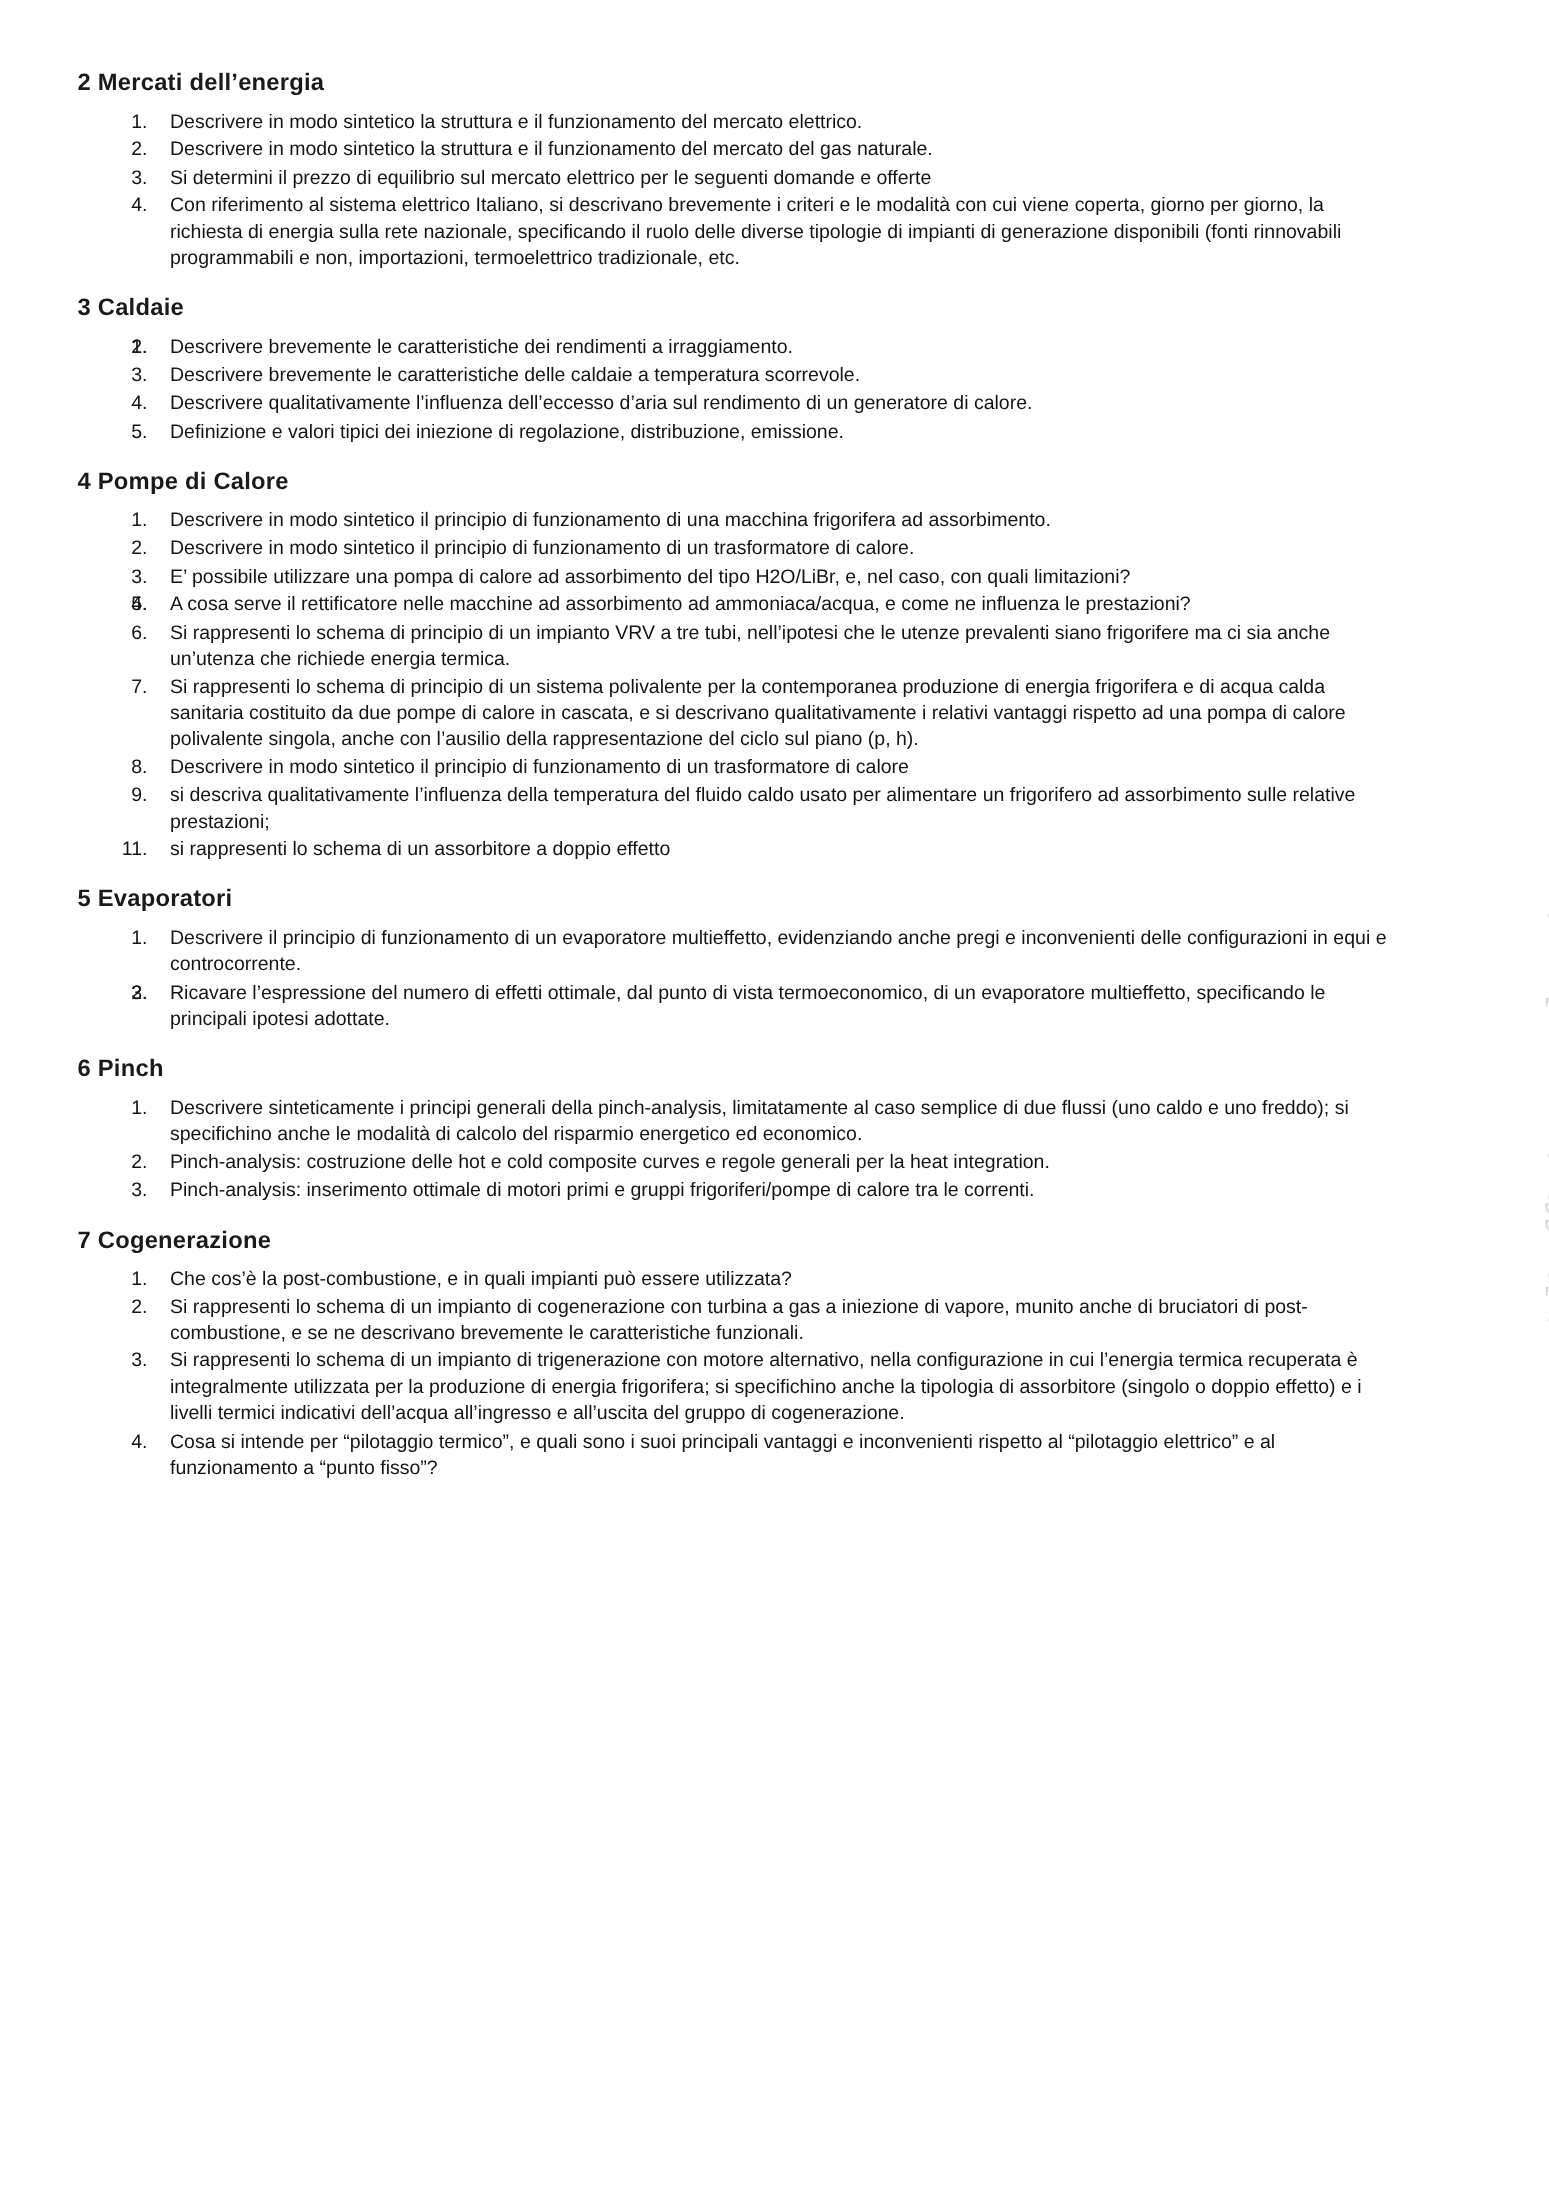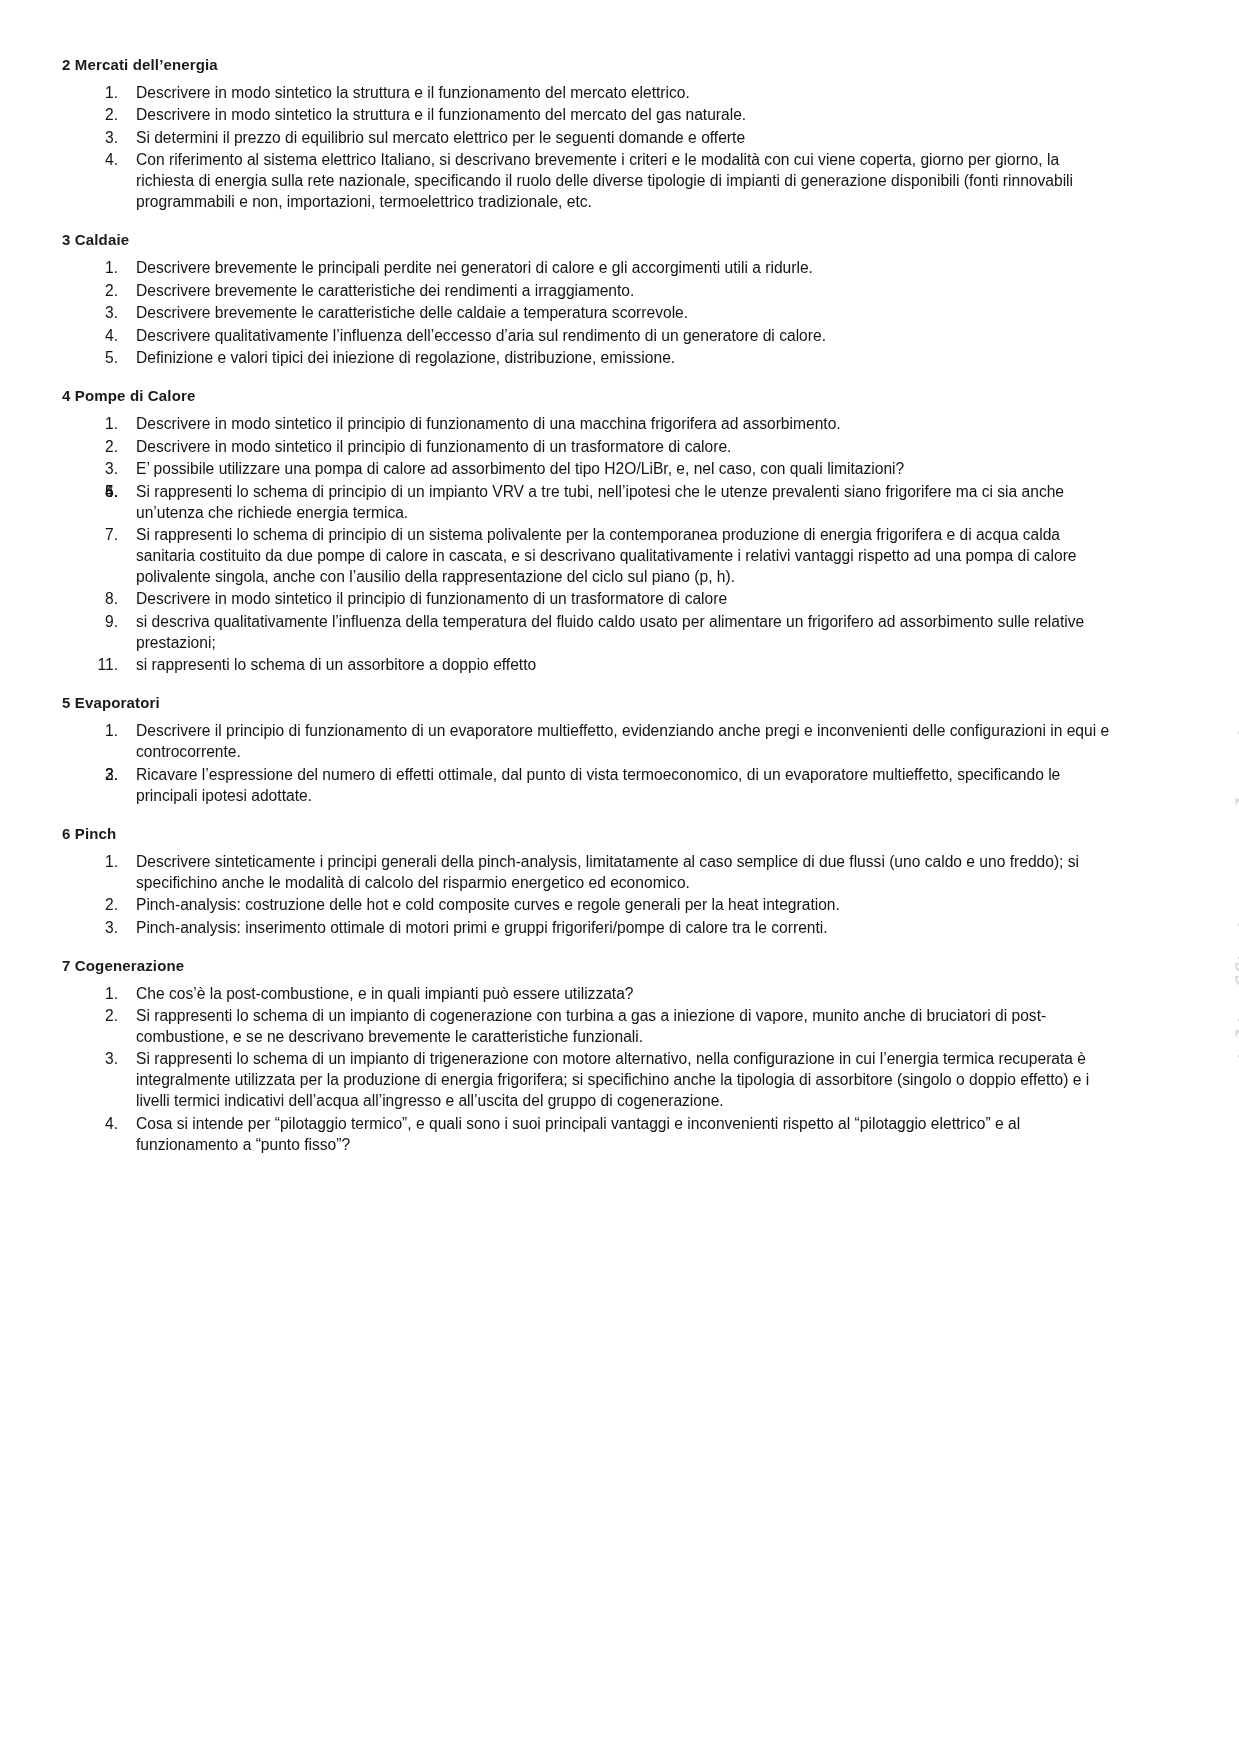--- a/index.html
+++ b/index.html
@@ -17,21 +17,21 @@
     height: 1754px;
     box-sizing: border-box;
     padding: 56px 118px 40px 62px;
     overflow: hidden;
     background: #ffffff;
   }
   .section {
     margin-bottom: 2px;
   }
   .section-title {
-    font-size: 15px;
+    font-size: 19px;
     font-weight: bold;
     color: #1a1a1a;
     margin: 0 0 10px 0;
     letter-spacing: 0.01em;
   }
   .section + .section .section-title {
     margin-top: 18px;
   }
   ol.items {
     list-style: none;
@@ -80,35 +80,35 @@
         <ol class="items">
           <li><span class="num">1.</span><span class="txt">Descrivere in modo sintetico la struttura e il funzionamento del mercato elettrico.</span></li>
           <li><span class="num">2.</span><span class="txt">Descrivere in modo sintetico la struttura e il funzionamento del mercato del gas naturale.</span></li>
           <li><span class="num">3.</span><span class="txt">Si determini il prezzo di equilibrio sul mercato elettrico per le seguenti domande e offerte</span></li>
           <li><span class="num">4.</span><span class="txt">Con riferimento al sistema elettrico Italiano, si descrivano brevemente i criteri e le modalità con cui viene coperta, giorno per giorno, la richiesta di energia sulla rete nazionale, specificando il ruolo delle diverse tipologie di impianti di generazione disponibili (fonti rinnovabili programmabili e non, importazioni, termoelettrico tradizionale, etc.</span></li>
         </ol>
       </div>
       <div class="section">
         <h2 class="section-title">3 Caldaie</h2>
         <ol class="items">
-          <li><span class="num">1.</span><span class="txt">Descrivere brevemente le principali perdite nei generatori di calore e gli accorgimenti utili a ridurle.</span></li>
+          <li><span class="num">1.</span></li>
           <li><span class="num">2.</span><span class="txt">Descrivere brevemente le caratteristiche dei rendimenti a irraggiamento.</span></li>
           <li><span class="num">3.</span><span class="txt">Descrivere brevemente le caratteristiche delle caldaie a temperatura scorrevole.</span></li>
           <li><span class="num">4.</span><span class="txt">Descrivere qualitativamente l’influenza dell’eccesso d’aria sul rendimento di un generatore di calore.</span></li>
           <li><span class="num">5.</span><span class="txt">Definizione e valori tipici dei iniezione di regolazione, distribuzione, emissione.</span></li>
         </ol>
       </div>
       <div class="section">
         <h2 class="section-title">4 Pompe di Calore</h2>
         <ol class="items">
           <li><span class="num">1.</span><span class="txt">Descrivere in modo sintetico il principio di funzionamento di una macchina frigorifera ad assorbimento.</span></li>
           <li><span class="num">2.</span><span class="txt">Descrivere in modo sintetico il principio di funzionamento di un trasformatore di calore.</span></li>
           <li><span class="num">3.</span><span class="txt">E’ possibile utilizzare una pompa di calore ad assorbimento del tipo H2O/LiBr, e, nel caso, con quali limitazioni?</span></li>
           <li><span class="num">4.</span></li>
-          <li><span class="num">5.</span></li>
+          <li><span class="num">5.</span><span class="txt">A cosa serve il rettificatore nelle macchine ad assorbimento ad ammoniaca/acqua, e come ne influenza le prestazioni?</span></li>
           <li><span class="num">6.</span><span class="txt">Si rappresenti lo schema di principio di un impianto VRV a tre tubi, nell’ipotesi che le utenze prevalenti siano frigorifere ma ci sia anche un’utenza che richiede energia termica.</span></li>
           <li><span class="num">7.</span><span class="txt">Si rappresenti lo schema di principio di un sistema polivalente per la contemporanea produzione di energia frigorifera e di acqua calda sanitaria costituito da due pompe di calore in cascata, e si descrivano qualitativamente i relativi vantaggi rispetto ad una pompa di calore polivalente singola, anche con l’ausilio della rappresentazione del ciclo sul piano (p, h).</span></li>
           <li><span class="num">8.</span><span class="txt">Descrivere in modo sintetico il principio di funzionamento di un trasformatore di calore</span></li>
           <li><span class="num">9.</span><span class="txt">si descriva qualitativamente l’influenza della temperatura del fluido caldo usato per alimentare un frigorifero ad assorbimento sulle relative prestazioni;</span></li>
           <li><span class="num">11.</span><span class="txt">si rappresenti lo schema di un assorbitore a doppio effetto</span></li>
         </ol>
       </div>
       <div class="section">
         <h2 class="section-title">5 Evaporatori</h2>
         <ol class="items">

